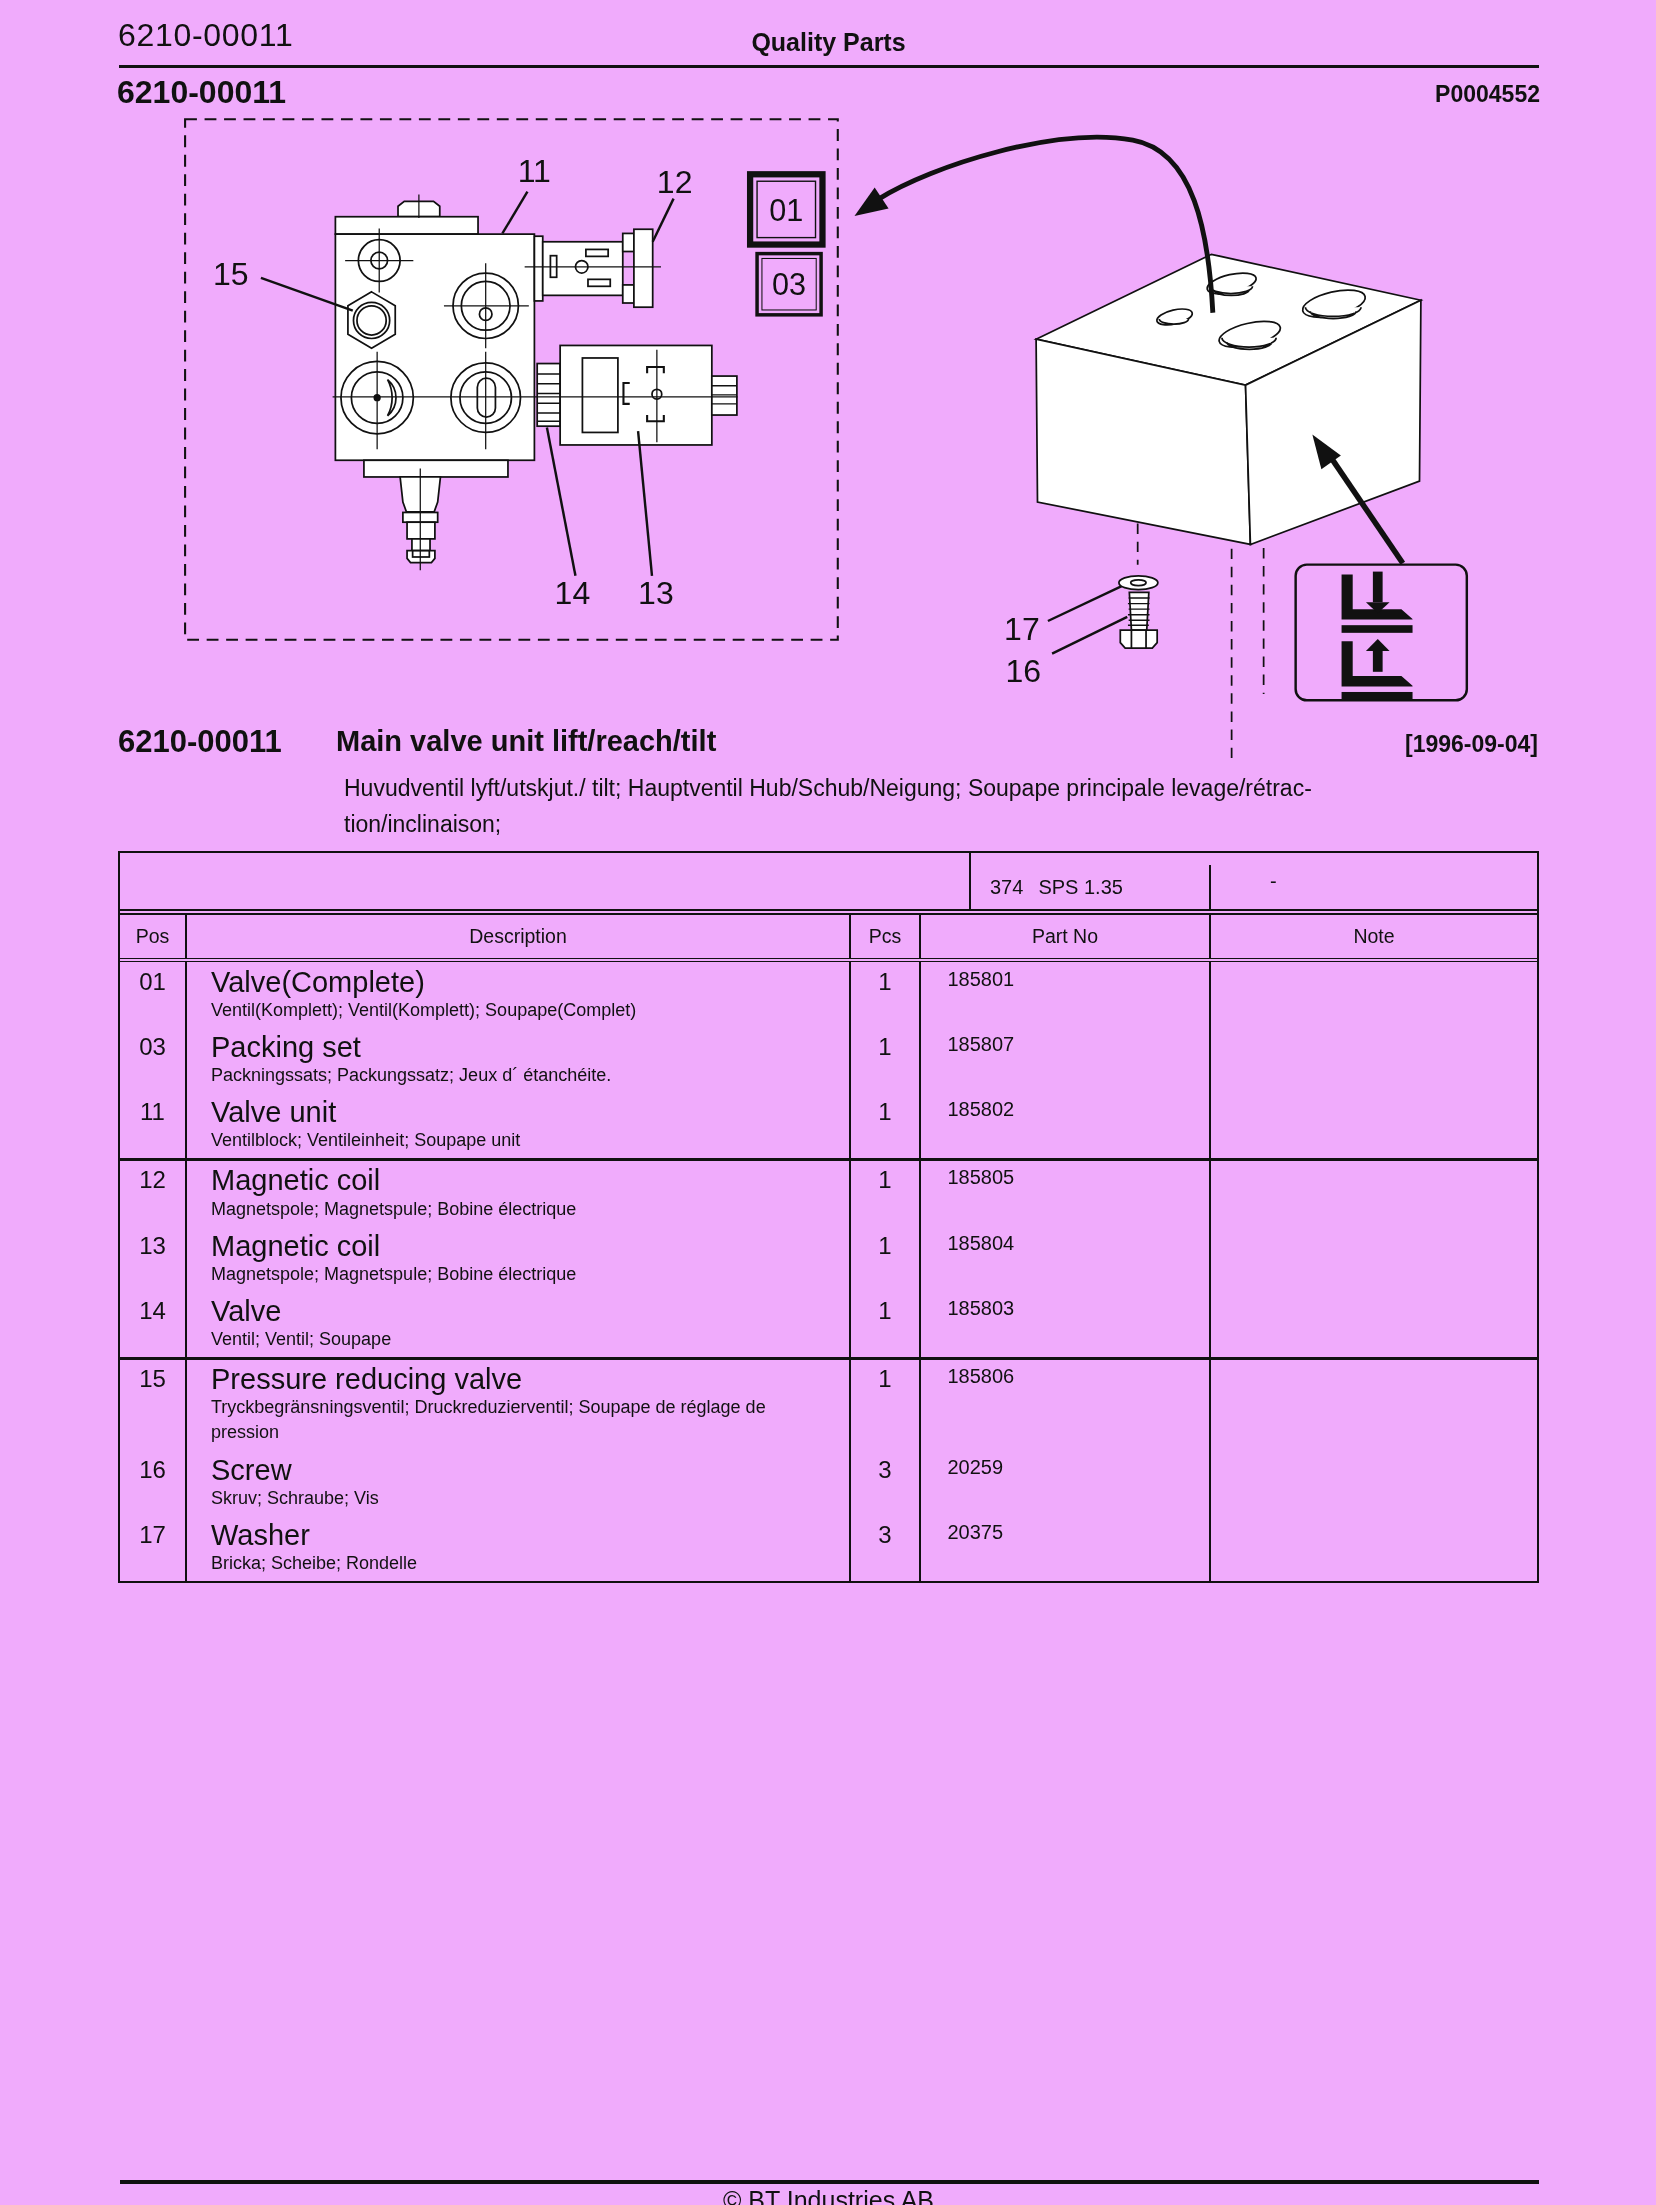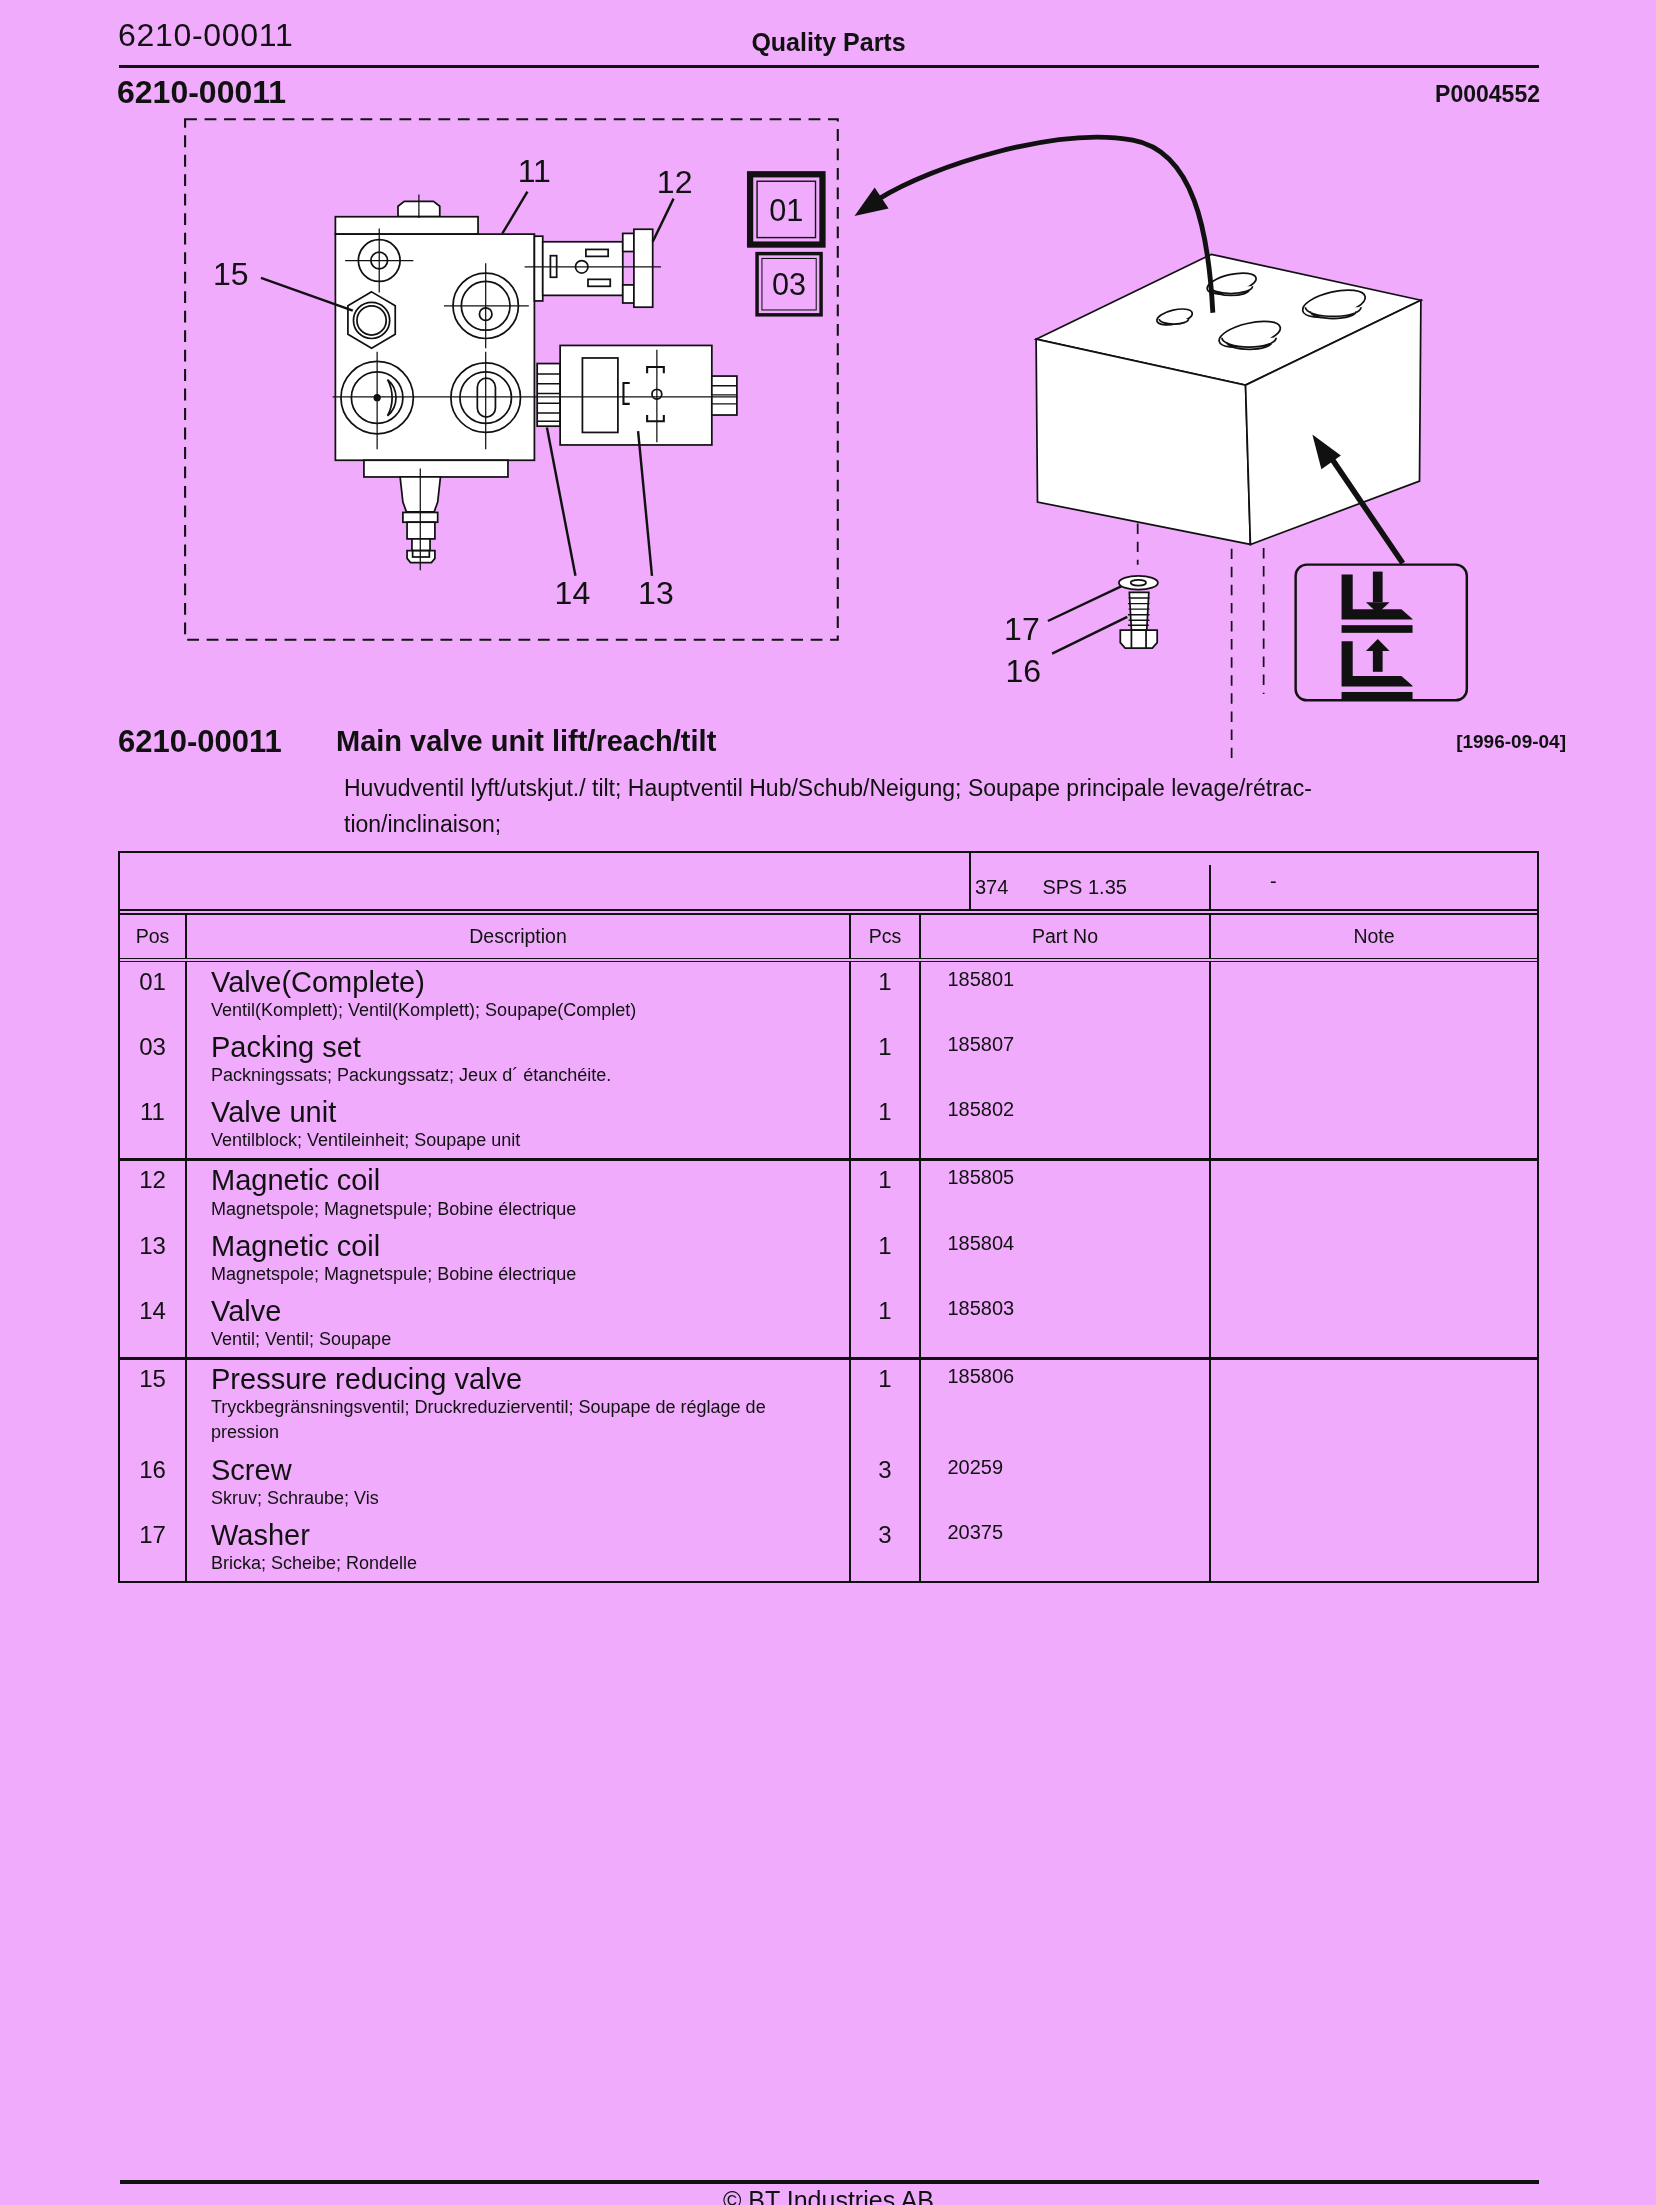--- a/index.html
+++ b/index.html
@@ -10,28 +10,28 @@
   .abs{position:absolute;}
   
   .hdr-left{left:118px;top:16.7px;font-size:32px;letter-spacing:0.7px;}
   .hdr-center{left:0;right:0;top:28px;text-align:center;font-size:25px;font-weight:bold;}
   .hdr-rule{left:119px;top:65px;width:1420px;height:2.8px;background:#111;}
   .doc-code{left:117px;top:74px;font-size:32px;font-weight:bold;}
   .fig-ref{left:0;top:81px;width:1540px;text-align:right;font-size:23px;font-weight:bold;}
   
   .title-code{left:118px;top:724px;font-size:31px;font-weight:bold;}
   .title-name{left:336px;top:725px;font-size:29px;font-weight:bold;}
-  .title-date{left:0;top:731px;width:1538px;text-align:right;font-size:19px;font-weight:bold;padding-left:28px;}
+  .title-date{left:0;top:731px;width:1538px;text-align:right;font-size:23px;font-weight:bold;}
   .subtitle{left:344px;top:770px;width:1183px;font-size:23px;line-height:36px;}
   
   .ptable{left:118px;top:851px;width:1421px;border:2.8px solid #111;box-sizing:border-box;}
   .band{display:grid;grid-template-columns:851px 240px auto;min-height:56px;border-bottom:6.3px double #111;}
   .band .bcell{box-sizing:border-box;display:flex;align-items:center;font-size:20px;}
   .band .b1{border-right:2.1px solid #111;}
-  .band .b2{border-right:2.1px solid #111;padding-left:4px;gap:34px;margin-top:12px;}
+  .band .b2{border-right:2.1px solid #111;padding-left:19px;gap:15px;margin-top:12px;}
   .band .b3{padding-left:59px;}
   .thead,.trow{display:grid;grid-template-columns:67px 664px 70px 290px auto;}
   .thead{min-height:43px;border-bottom:4.9px double #111;}
   .thead .cell{display:flex;align-items:center;justify-content:center;font-size:19.5px;}
   .cell{box-sizing:border-box;}
   .thead .cell,.trow .cell{border-right:2.1px solid #111;}
   .thead .cell:last-child,.trow .cell:last-child{border-right:none;}
   .trow{min-height:58px;}
   .trow.group{border-top:3.5px solid #111;}
   .c-pos{font-size:24px;text-align:center;padding-top:5.6px;}

